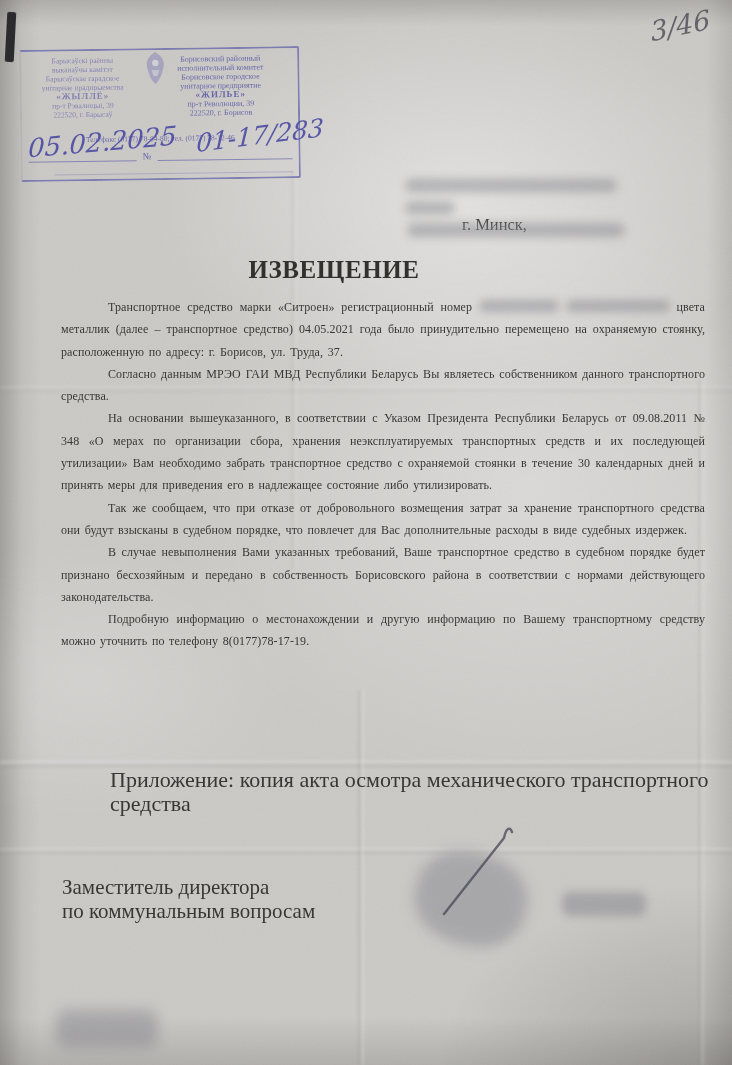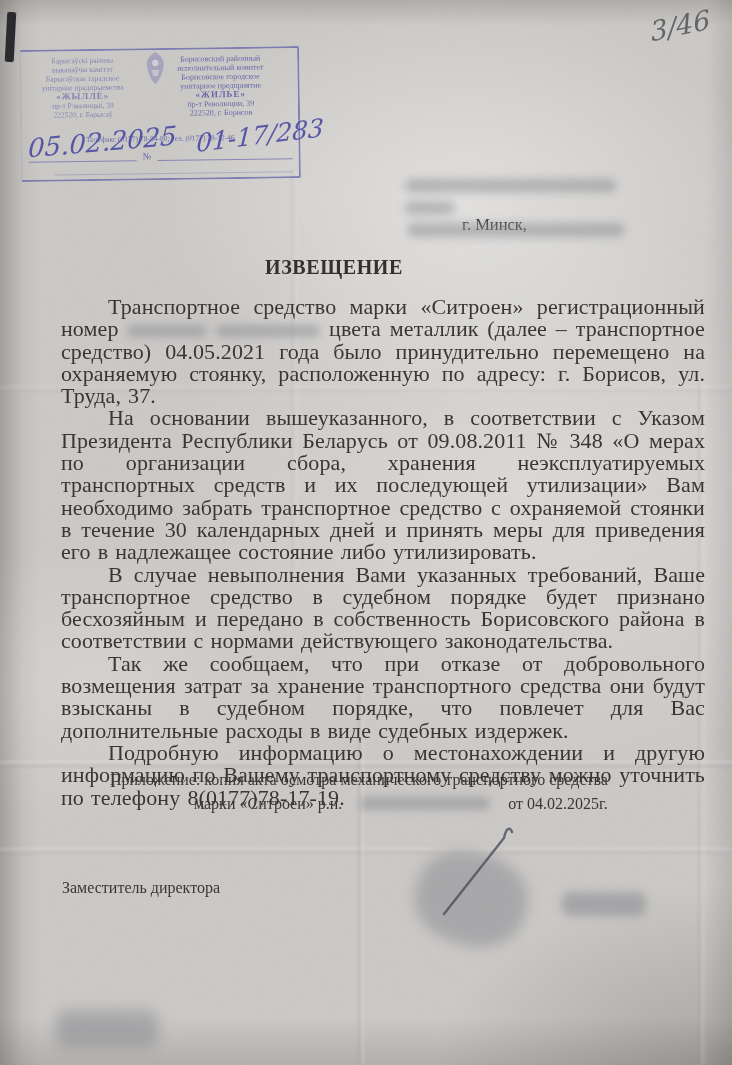--- a/index.html
+++ b/index.html
@@ -52,28 +52,28 @@
   .hand-number{left:196px;top:121px;font-size:25px;transform:rotate(-7deg) skewX(-10deg);}
   .corner-note{position:absolute;left:650px;top:10px;font-family:"DejaVu Serif",serif;
     font-style:italic;font-size:27px;color:#4f4f57;transform:rotate(-12deg) skewX(-6deg);opacity:.85;}
   .corner-mark{position:absolute;left:6px;top:12px;width:9px;height:50px;background:#26262a;
     border-radius:2px;transform:rotate(3deg);filter:blur(0.5px);}
   
   .recipient{position:absolute;left:405px;top:179px;width:232px;font-size:16.5px;color:#3a3835;}
   .recipient-line2{position:absolute;left:0;top:21px;}
   .recipient-city{position:absolute;left:57px;top:15px;white-space:nowrap;}
   
-  .title{position:absolute;left:0;top:256px;width:668px;text-align:center;font-size:20px;
+  .title{position:absolute;left:0;top:256px;width:668px;text-align:center;font-size:25px;
     font-weight:bold;letter-spacing:0.6px;color:#2e2c29;}
-  .body-text{position:absolute;left:61px;top:296px;width:644px;font-size:22px;line-height:22.3px;
+  .body-text{position:absolute;left:61px;top:296px;width:644px;font-size:12px;line-height:22.3px;
     text-align:justify;color:#343230;word-spacing:1.5px;letter-spacing:0.1px;}
   .body-text p{margin:0;text-indent:47px;}
-  .attachment{position:absolute;left:110px;top:768px;font-size:16px;line-height:23.5px;color:#343230;}
+  .attachment{position:absolute;left:110px;top:768px;font-size:22px;line-height:23.5px;color:#343230;}
   .attachment .cont{margin-left:84px;}
-  .sig-block{position:absolute;left:62px;top:876px;font-size:16px;line-height:23.5px;color:#343230;}
+  .sig-block{position:absolute;left:62px;top:876px;font-size:21px;line-height:23.5px;color:#343230;}
   .sig-blur{position:absolute;left:415px;top:853px;width:112px;height:92px;background:#84848c;
     opacity:.5;filter:blur(7px);border-radius:45%;transform:rotate(15deg);}
   .sig-stroke{position:absolute;left:430px;top:826px;}
   .name-blur{position:absolute;left:562px;top:892px;width:84px;height:24px;background:#7f7f87;
     opacity:.5;filter:blur(5px);border-radius:8px;}
   .footer-blur{position:absolute;left:56px;top:1010px;width:102px;height:38px;background:#7d7d85;
     opacity:.45;filter:blur(7px);border-radius:10px;}
 </style>
 </head>
 <body>
@@ -143,44 +143,41 @@
     <div class="redact" style="left:2px;top:44px;width:218px;height:14px;"></div>
   </div>
 
   <div class="title">ИЗВЕЩЕНИЕ</div>
 
   <div class="body-text">
     <p><span>Транспортное средство марки «Ситроен» регистрационный номер</span>
       <span class="redact-inline" style="width:80px;"></span>
       <span class="redact-inline" style="width:104px;"></span>
       <span>цвета металлик (далее – транспортное средство) 04.05.2021 года было принудительно перемещено на охраняемую стоянку, расположенную по адресу: г. Борисов, ул. Труда, 37.</span></p>
+    <p>Согласно данным МРЭО ГАИ МВД Республики Беларусь Вы являетесь собственником данного транспортного средства.</p>
     <p>На основании вышеуказанного, в соответствии с Указом Президента Республики Беларусь от 09.08.2011 № 348 «О мерах по организации сбора, хранения неэксплуатируемых транспортных средств и их последующей утилизации» Вам необходимо забрать транспортное средство с охраняемой стоянки в течение 30 календарных дней и принять меры для приведения его в надлежащее состояние либо утилизировать.</p>
+    <p>Так же сообщаем, что при отказе от добровольного возмещения затрат за хранение транспортного средства они будут взысканы в судебном порядке, что повлечет для Вас дополнительные расходы в виде судебных издержек.</p>
     <p>В случае невыполнения Вами указанных требований, Ваше транспортное средство в судебном порядке будет признано бесхозяйным и передано в собственность Борисовского района в соответствии с нормами действующего законодательства.</p>
-    <p>Так же сообщаем, что при отказе от добровольного возмещения затрат за хранение транспортного средства они будут взысканы в судебном порядке, что повлечет для Вас дополнительные расходы в виде судебных издержек.</p>
     <p>Подробную информацию о местонахождении и другую информацию по Вашему транспортному средству можно уточнить по телефону 8(0177)78-17-19.</p>
   </div>
 
   <div class="attachment">
     <div>Приложение: копия акта осмотра механического транспортного средства</div>
-    <div class="cont">
-      <span>марки «Ситроен» р.н.</span>
-      <span class="redact-inline" style="width:130px;margin:0 14px;height:13px;"></span>
-      <span>от 04.02.2025г.</span>
-    </div>
   </div>
 
   <div class="sig-blur"></div>
   <div class="sig-stroke">
     <svg width="95" height="92" viewBox="0 0 95 92">
       <path d="M82 6 C80 0 76 2 74 12 L14 88" fill="none" stroke="#4a4a58" stroke-width="2.4" stroke-linecap="round" opacity="0.8"></path>
     </svg>
   </div>
   <div class="name-blur"></div>
   <div class="sig-block">
     <div>Заместитель директора</div>
+    <div>по коммунальным вопросам</div>
   </div>
 
   <div class="footer-blur"></div>
 
   <svg class="grain" width="732" height="1065">
     <filter id="grainf">
       <feTurbulence type="fractalNoise" baseFrequency="0.8" numOctaves="2" stitchTiles="stitch"></feTurbulence>
       <feColorMatrix type="saturate" values="0"></feColorMatrix>
     </filter>
     <rect width="732" height="1065" filter="url(#grainf)" opacity="0.07"></rect>

